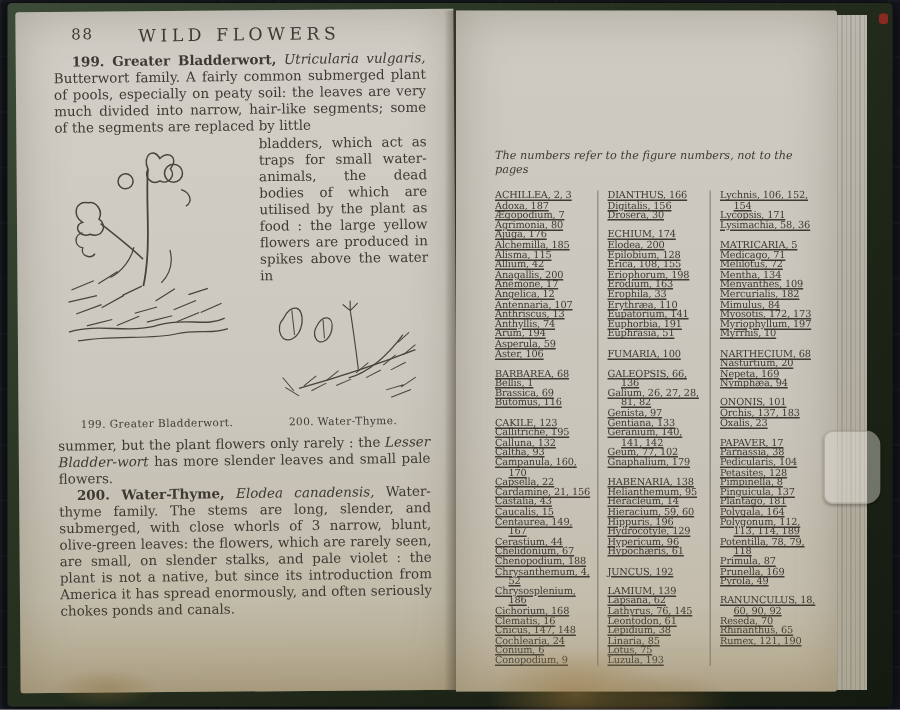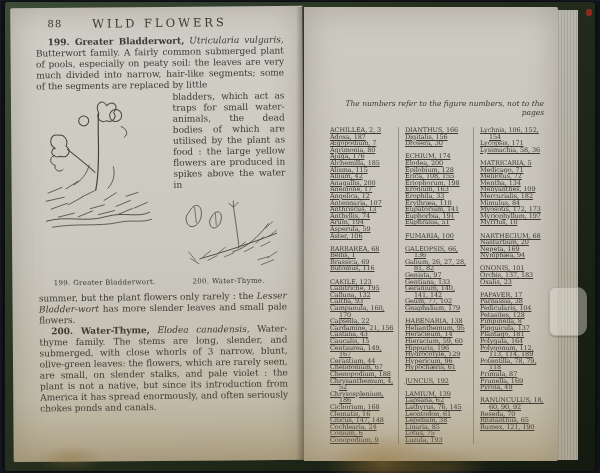--- a/index.html
+++ b/index.html
@@ -79,21 +79,21 @@
   .fig-wt{width:100%; height:82px;}
   .captions{display:flex; margin:2px 0 6px 0;}
   .captions .cap{font-size:7px; letter-spacing:.3px; text-align:center;}
   .cap1{width:132px;}
   .cap2{flex:1;}
   svg.sketch path, svg.sketch circle, svg.sketch ellipse{stroke:#46443c; fill:none;}
 
   
   .rp-inner{position:relative; padding:86px 14px 0 26px;}
   .idx-title{text-align:center; font-size:12.5px; letter-spacing:2.5px;}
-  .idx-sub{text-align:right; font-size:7.5px; font-style:italic; margin-top:6px;}
+  .idx-sub{text-align:left; font-size:7.5px; font-style:italic; margin-top:6px;}
   .idx-cols{display:flex; margin-top:10px;text-decoration:underline;}
   .idx-col{width:72px; font-size:6.5px; line-height:6.6px; letter-spacing:-.1px;}
   .idx-col + .idx-col{border-left:1px solid rgba(95,92,80,.5); padding-left:6px; margin-left:4px;}
   .idx-entry{min-height:6.6px; padding-left:9px; text-indent:-9px; white-space:normal;}
 </style>
 </head>
 <body>
 
 <div class="photo">
   <div class="cover"></div>

